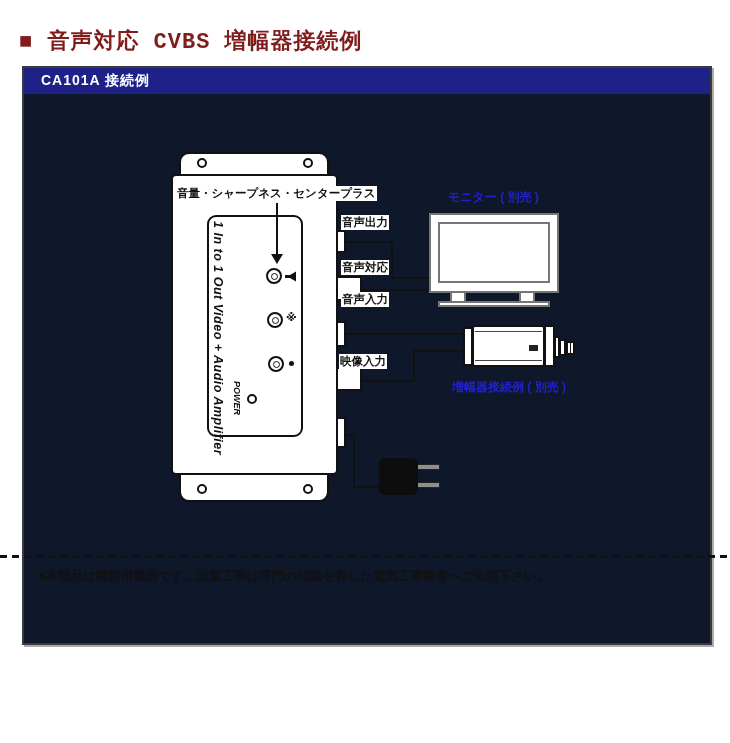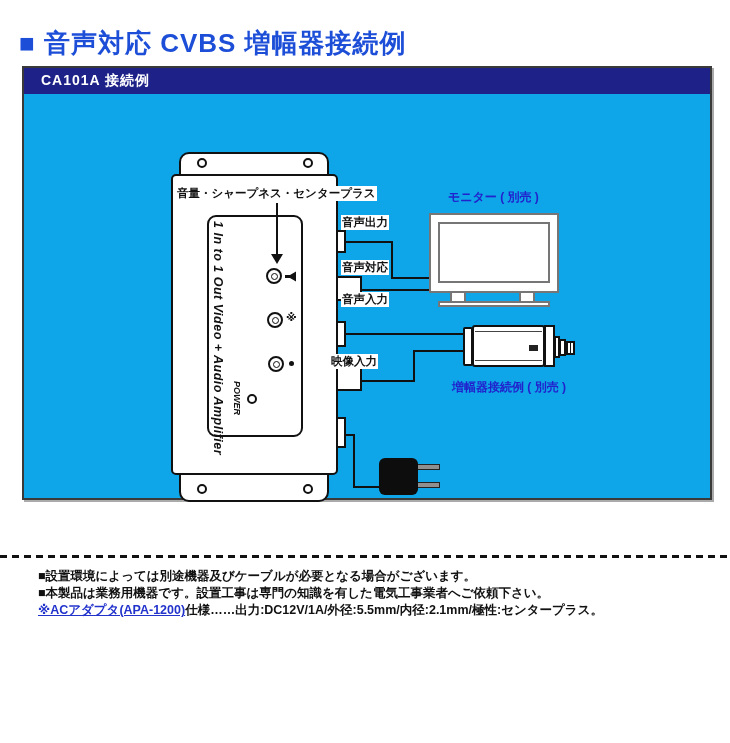--- a/index.html
+++ b/index.html
@@ -1,25 +1,25 @@
 <!DOCTYPE html>
 <html><head>
 <meta charset="utf-8">
 <style>
   html,body{margin:0;padding:0;background:#fff;}
   body{font-family:"Liberation Sans","DejaVu Sans",sans-serif;}
   #stage{position:relative;width:730px;height:743px;background:#fff;overflow:hidden;}
 
   
-  .page-title{position:absolute;left:19px;top:26px;font-size:26px;font-weight:bold;
-    color:#1d4ed8;letter-spacing:1px;white-space:nowrap;}
+  .page-title{position:absolute;left:19px;top:26px;font-size:22px;font-weight:bold;
+    color:#7f1d1d;letter-spacing:1px;white-space:nowrap;font-family:Liberation Mono, monospace;}
 
   
-  .frame{position:absolute;left:22px;top:66px;width:690px;height:434px;
-    border:2px solid #3a3a3a;background:#0ea5e9;box-shadow:2px 2px 0 #aaa;box-sizing:border-box;}
+  .frame{position:absolute;left:22px;top:66px;width:690px;height:579px;
+    border:2px solid #3a3a3a;background:#0f172a;box-shadow:2px 2px 0 #aaa;box-sizing:border-box;}
   .frame-bar{position:absolute;left:0;top:0;width:100%;height:26px;background:#1e2188;
     display:flex;align-items:center;box-sizing:border-box;padding-left:17px;}
   .frame-bar-title{color:#fff;font-size:14px;font-weight:bold;letter-spacing:1px;}
 
   
   .ln{position:absolute;background:#111;}
   .olabel{position:absolute;font-size:11.5px;font-weight:bold;color:#111;background:#fff;
     white-space:nowrap;padding:0 1px;z-index:6;}
   .blabel{position:absolute;font-size:12px;font-weight:bold;color:#2222cc;white-space:nowrap;z-index:6;}
 
@@ -139,21 +139,21 @@
 
   <div class="olabel" style="left:341px;top:215px;">音声出力</div>
   <div class="port" style="left:336px;top:230px;width:10px;height:23px;"></div>
 
   <div class="olabel" style="left:341px;top:260px;">音声対応</div>
   <div class="port" style="left:336px;top:276px;width:26px;height:25px;"></div>
 
   <div class="olabel" style="left:341px;top:292px;">音声入力</div>
   <div class="port" style="left:336px;top:321px;width:10px;height:26px;"></div>
 
-  <div class="olabel" style="left:330px;top:354px;">映像入力</div>
+  <div class="olabel" style="left:339px;top:354px;">映像入力</div>
   <div class="port" style="left:336px;top:367px;width:26px;height:24px;"></div>
 
   <div class="port" style="left:336px;top:417px;width:10px;height:31px;"></div>
 
   <div class="blabel" style="left:448px;top:189px;">モニター ( 別売 )</div>
   <div class="mon" style="left:429px;top:213px;width:130px;height:80px;"></div>
   <div class="mon" style="left:438px;top:222px;width:112px;height:61px;"></div>
   <div class="mon" style="left:450px;top:291px;width:16px;height:12px;"></div>
   <div class="mon" style="left:519px;top:291px;width:16px;height:12px;"></div>
   <div class="mon" style="left:438px;top:301px;width:112px;height:6px;"></div>
@@ -169,20 +169,16 @@
   <div class="cam lens-ridge" style="left:565px;top:341px;width:10px;height:14px;"></div>
   <div class="blabel" style="left:452px;top:379px;">増幅器接続例 ( 別売 )</div>
 
   <div class="prong" style="left:417px;top:464px;"></div>
   <div class="prong" style="left:417px;top:482px;"></div>
   <div class="ac-body"></div>
 
   <div class="dashed"></div>
 
   <div class="notes">
-    <div>■設置環境によっては別途機器及びケーブルが必要となる場合がございます。</div>
     <div>■本製品は業務用機器です。設置工事は専門の知識を有した電気工事業者へご依頼下さい。</div>
-    <div>
-      <span class="spec-link">※ACアダプタ(APA-1200)</span><span>仕様……出力:DC12V/1A/外径:5.5mm/内径:2.1mm/極性:センタープラス。</span>
-    </div>
   </div>
 
 </div>
 
 </body></html>

